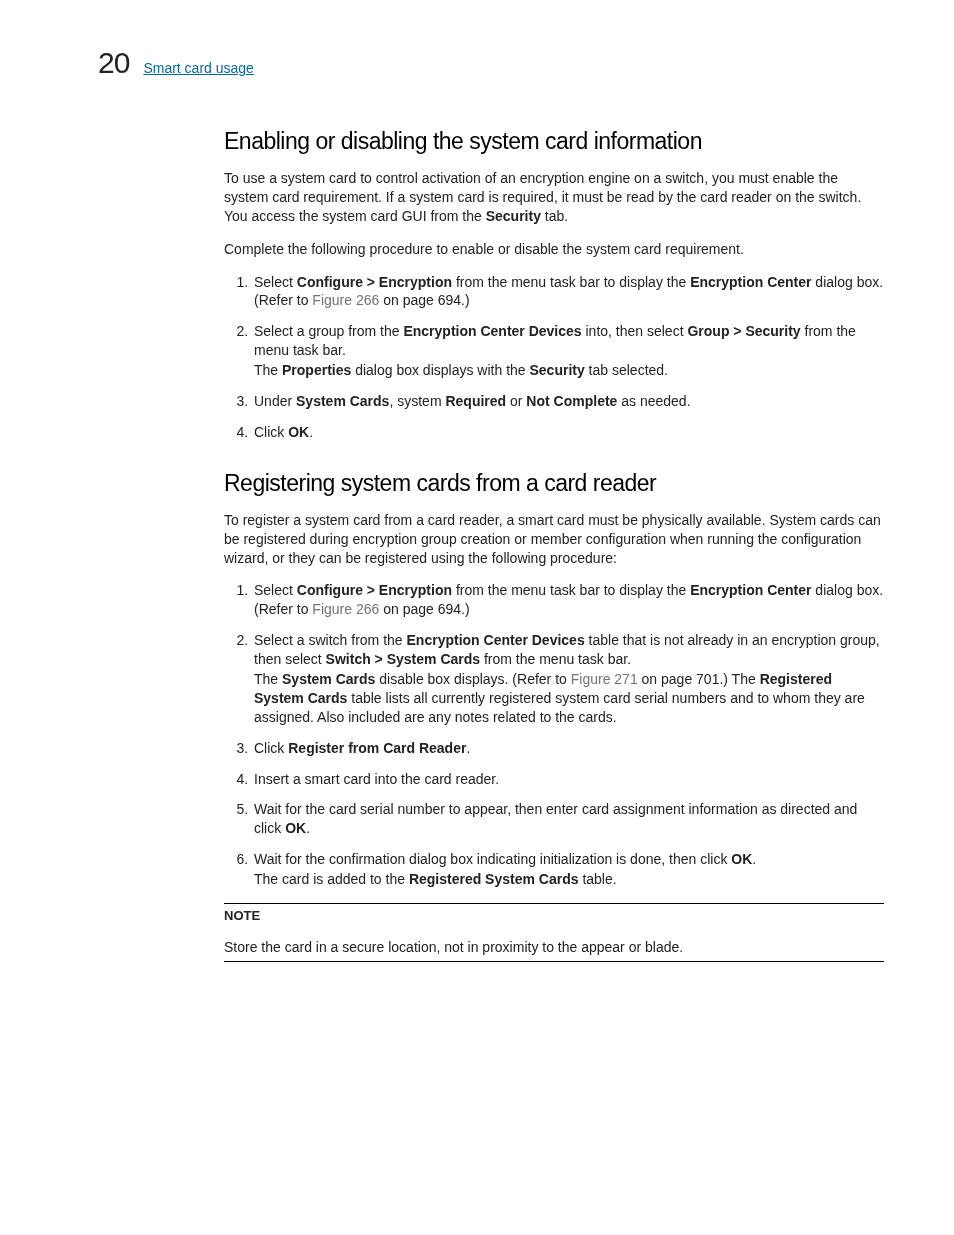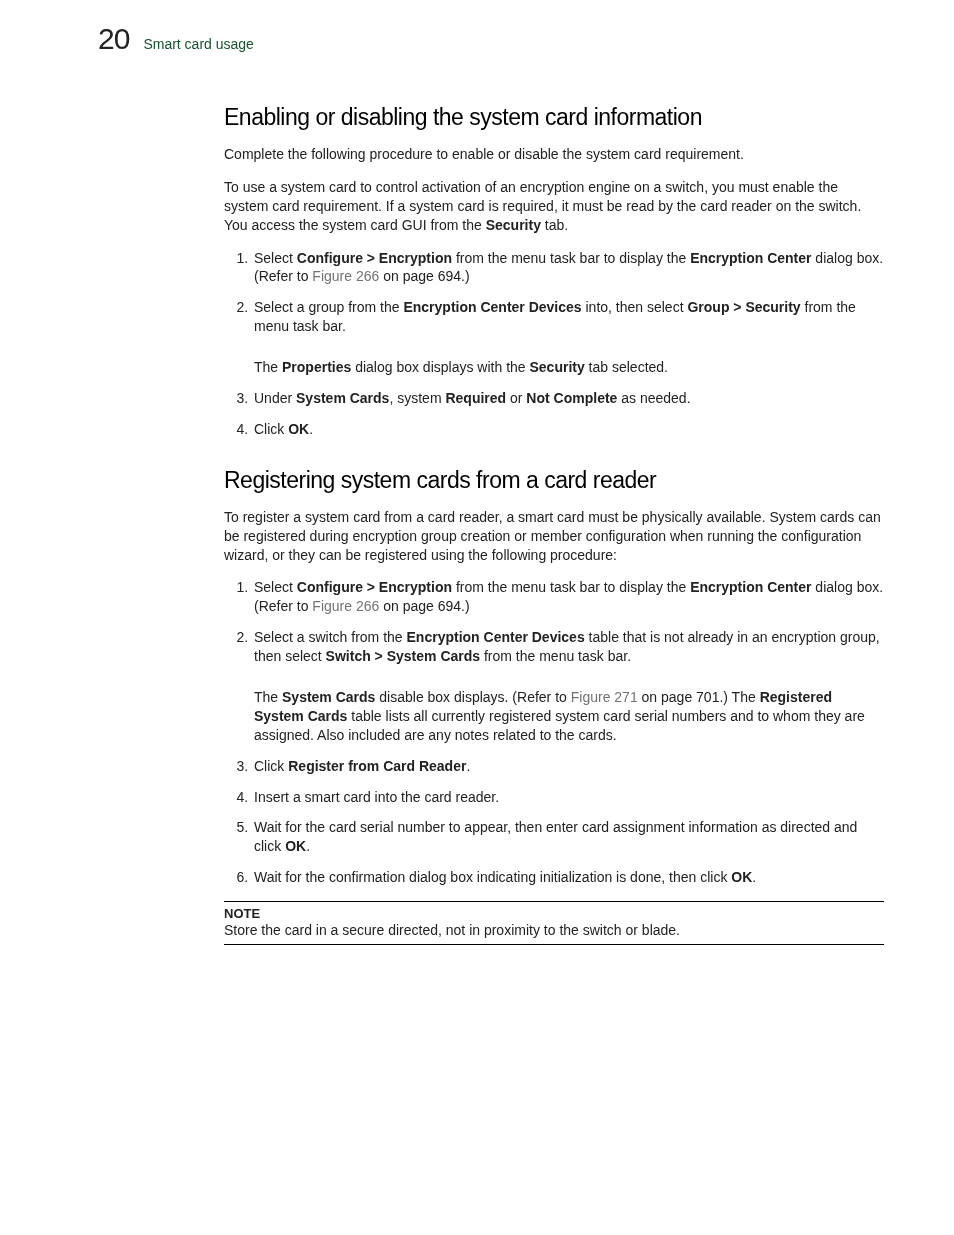--- a/index.html
+++ b/index.html
@@ -6,38 +6,39 @@
     margin: 0;
     padding: 0;
     background: #fff;
     font-family: Arial, Helvetica, sans-serif;
     color: #222;
   }
   .page {
     width: 954px;
     height: 1235px;
     box-sizing: border-box;
-    padding: 24px 80px 60px 98px;
+    padding: 48px 80px 60px 98px;
     position: relative;
   }
   .running-head {
     display: flex;
     align-items: baseline;
     gap: 14px;
     margin-bottom: 50px;
   }
   .chapter-num {
     font-size: 30px;
     font-weight: 400;
     letter-spacing: -1px;
     line-height: 1;
   }
   .chapter-title {
     font-size: 14px;
-    color: #14532d;
+    color: #0369a1;
+    text-decoration: underline;
   }
   .content {
     margin-left: 126px;
     width: 660px;
   }
   h2.section {
     font-family: Arial, Helvetica, sans-serif;
     font-weight: 400;
     font-size: 23px;
     font-stretch: condensed;
@@ -55,33 +56,33 @@
     padding-left: 28px;
     margin: 10px 0 14px 0;
   }
   ol.steps > li {
     font-size: 14px;
     line-height: 1.35;
     padding-left: 2px;
     margin-bottom: 12px;
   }
   .followup {
-    margin-top: 22px;
+    margin-top: 1px;
   }
   .bold { font-weight: 700; }
   .link { color: #737373; }
   .rule {
     border: 0;
     border-top: 1.5px solid #000;
     margin: 14px 0 4px 0;
   }
   .note-label {
     font-size: 13px;
     font-weight: 700;
-    margin: 4px 0 0 0;
+    margin: 4px 0 15px 0;
   }
   .note-body {
     font-size: 14px;
     line-height: 1.35;
     margin: 0 0 4px 0;
   }
   .rule-bottom {
     border: 0;
     border-top: 1.5px solid #000;
     margin: 4px 0 0 0;
@@ -94,25 +95,25 @@
 
   <div class="running-head">
     <span class="chapter-num">20</span>
     <span class="chapter-title">Smart card usage</span>
   </div>
 
   <div class="content">
 
     <h2 class="section">Enabling or disabling the system card information</h2>
 
-    <p class="body">Complete the following procedure to enable or disable the system card requirement.</p>
-
     <p class="body">
       <span>To use a system card to control activation of an encryption engine on a switch, you must enable the system card requirement. If a system card is required, it must be read by the card reader on the switch. You access the system card GUI from the </span><span class="bold">Security</span><span> tab.</span>
     </p>
+
+    <p class="body">Complete the following procedure to enable or disable the system card requirement.</p>
 
     <ol class="steps">
       <li>
         <span>Select </span><span class="bold">Configure &gt; Encryption</span><span> from the menu task bar to display the </span><span class="bold">Encryption Center</span><span> dialog box. (Refer to </span><span class="link">Figure 266</span><span> on page 694.)</span>
       </li>
       <li>
         <span>Select a group from the </span><span class="bold">Encryption Center Devices</span><span> into, then select </span><span class="bold">Group &gt; Security</span><span> from the menu task bar.</span>
         <div class="followup">
           <span>The </span><span class="bold">Properties</span><span> dialog box displays with the </span><span class="bold">Security</span><span> tab selected.</span>
         </div>
@@ -141,22 +142,25 @@
       </li>
       <li>
         <span>Click </span><span class="bold">Register from Card Reader</span><span>.</span>
       </li>
       <li>Insert a smart card into the card reader.</li>
       <li>
         <span>Wait for the card serial number to appear, then enter card assignment information as directed and click </span><span class="bold">OK</span><span>.</span>
       </li>
       <li>
         <span>Wait for the confirmation dialog box indicating initialization is done, then click </span><span class="bold">OK</span><span>.</span>
+        <div class="followup">
+          <span>The card is added to the </span><span class="bold">Registered System Cards</span><span> table.</span>
+        </div>
       </li>
     </ol>
 
     <hr class="rule">
     <div class="note-label">NOTE</div>
-    <div class="note-body">Store the card in a secure directed, not in proximity to the switch or blade.</div>
+    <div class="note-body">Store the card in a secure location, not in proximity to the appear or blade.</div>
     <hr class="rule-bottom">
 
   </div>
 </div>
 
 </body></html>

